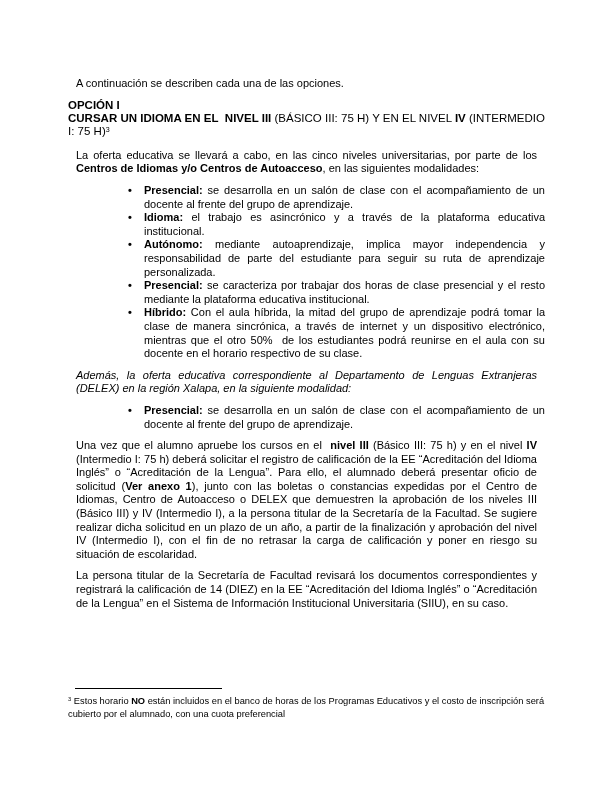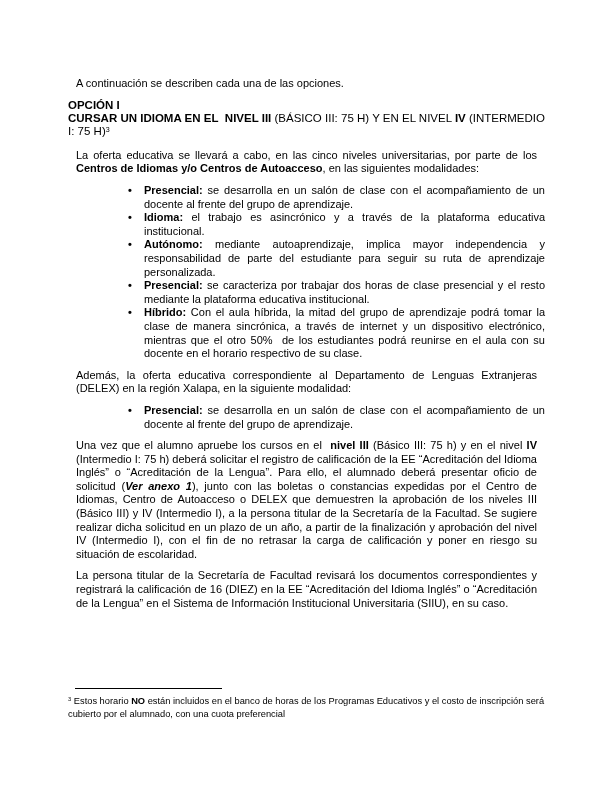--- a/index.html
+++ b/index.html
@@ -26,21 +26,21 @@
     position: absolute;
     left: 68px;
     top: 69px;
     width: 477px;
     font-size: 11px;
     line-height: 13.6px;
     text-align: justify;
   }
   .content p { margin: 8px; }
   .b   { font-weight: bold; }
-  .i   { font-style: italic; }
+  .i   { }
   .sup { font-size: 0.62em; position: relative; top: -0.45em; }
 
   .intro { margin-bottom: 12px; }
 
   .heading {
     font-size: 11.5px;
     line-height: 13.4px;
   }
 
   .p-indent { margin-left: 26px; }
@@ -50,21 +50,21 @@
     position: relative;
     margin-left: 76px;
     text-align: justify;
   }
   .bullet .marker {
     position: absolute;
     left: -16px;
     top: 0;
     font-weight: bold;
   }
-  .mt-blank  { margin-top: 16px; }
+  .mt-blank  { margin-top: 16px; font-style: italic; }
   .mt-small  { margin-top: 5px; }
   .mt-para   { margin-top: 12px; }
   .mt-para2  { margin-top: 14px; }
 
   .footnote {
     position: absolute;
     left: 68px;
     top: 688px;
     width: 477px;
     font-size: 9.3px;
@@ -122,21 +122,21 @@
 
     <div class="bullets">
       <div class="bullet mt-small">
         <span class="marker">•</span>
         <span><span class="b">Presencial:</span><span> se desarrolla en un salón de clase con el acompañamiento de un docente al frente del grupo de aprendizaje.</span></span>
       </div>
     </div>
 
     <p class="p-indent mt-para"><span>Una vez que el alumno apruebe los cursos en el&nbsp; </span><span class="b">nivel III</span><span> (Básico III: 75 h) y en el nivel </span><span class="b">IV</span><span> (Intermedio I: 75 h) deberá solicitar el registro de calificación de la EE “Acreditación del Idioma Inglés” o “Acreditación de la Lengua”. Para ello, el alumnado deberá presentar oficio de solicitud (</span><span class="b i">Ver anexo 1</span><span>), junto con las boletas o constancias expedidas por el Centro de Idiomas, Centro de Autoacceso o DELEX que demuestren la aprobación de los niveles III (Básico III) y IV (Intermedio I), a la persona titular de la Secretaría de la Facultad. Se sugiere realizar dicha solicitud en un plazo de un año, a partir de la finalización y aprobación del nivel IV (Intermedio I), con el fin de no retrasar la carga de calificación y poner en riesgo su situación de escolaridad.</span></p>
 
-    <p class="p-indent mt-para2"><span>La persona titular de la Secretaría de Facultad revisará los documentos correspondientes y registrará la calificación de 16 (DIEZ) en la EE “Acreditación del Idioma Inglés” o “Acreditación de la Lengua” en el Sistema de Información Institucional Universitaria (SIIU), en su caso.</span></p>
+    <p class="p-indent mt-para2"><span>La persona titular de la Secretaría de Facultad revisará los documentos correspondientes y registrará la calificación de 14 (DIEZ) en la EE “Acreditación del Idioma Inglés” o “Acreditación de la Lengua” en el Sistema de Información Institucional Universitaria (SIIU), en su caso.</span></p>
 
   </div>
 
   <div class="footnote">
     <div class="footnote-rule"></div>
     <p><span class="sup">3</span><span> Estos horario </span><span class="b">NO</span><span> están incluidos en el banco de horas de los Programas Educativos y el costo de inscripción será cubierto por el alumnado, con una cuota preferencial</span></p>
   </div>
 
 </div>
 

